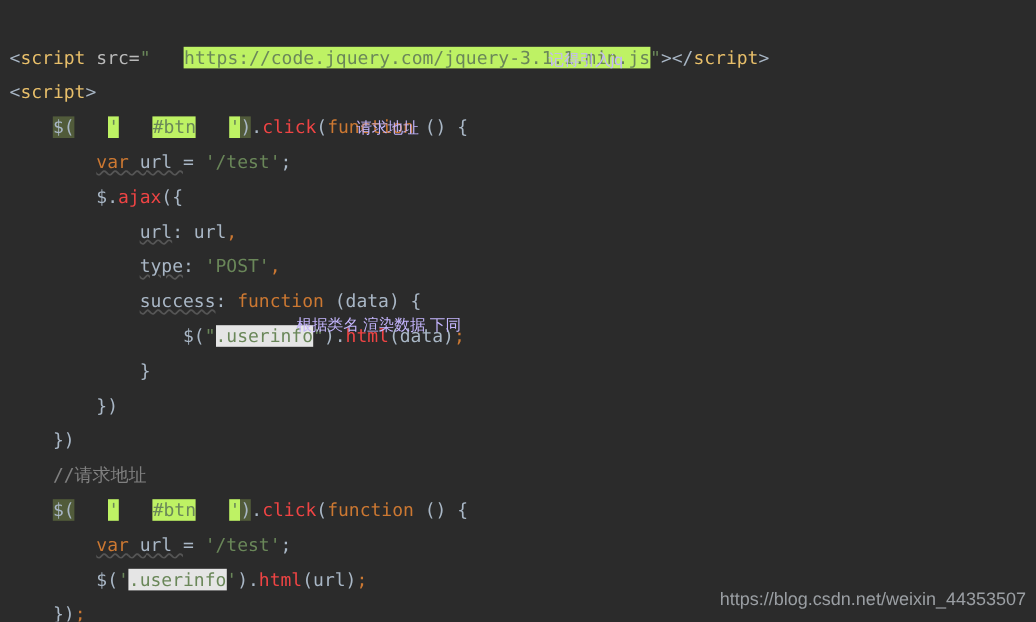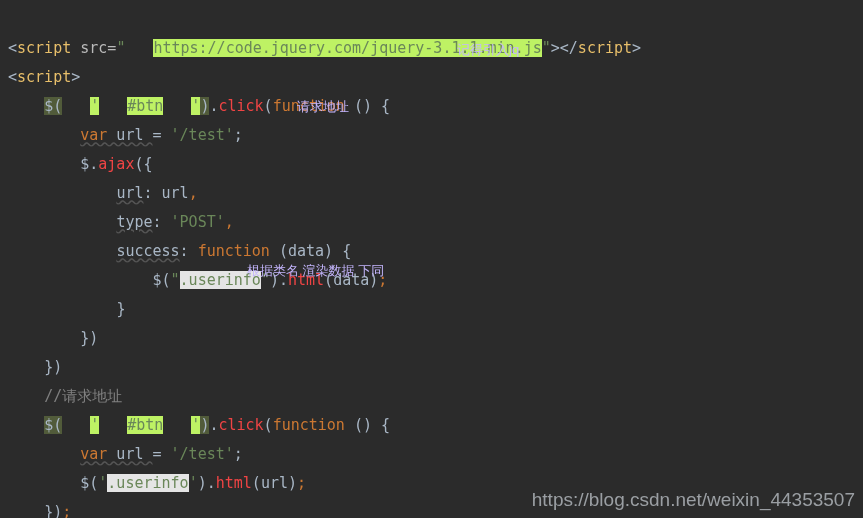--- a/index.html
+++ b/index.html
@@ -41,21 +41,21 @@
     font-family: "Microsoft YaHei", "PingFang SC", sans-serif;
     font-size: 13px;
     line-height: 15px;
   }
   .watermark {
     position: absolute;
     right: 8px;
     bottom: 4px;
     color: #aeb3b8;
     font-family: Arial, "Helvetica Neue", sans-serif;
-    font-size: 19px;
+    font-size: 15px;
     opacity: 0.85;
     margin-top: 21px;
   }
 </style>
 </head>
 <body>
 
 <div class="code">
 <span class="punc">&lt;</span><span class="tag">script </span><span class="attr">src=</span><span class="str">"</span><span class="str-hl">https://code.jquery.com/jquery-3.1.1.min.js</span><span class="str">"</span><span class="punc">&gt;</span><span class="punc">&lt;/</span><span class="tag">script</span><span class="punc">&gt;</span>
 <span class="punc">&lt;</span><span class="tag">script</span><span class="punc">&gt;</span>

